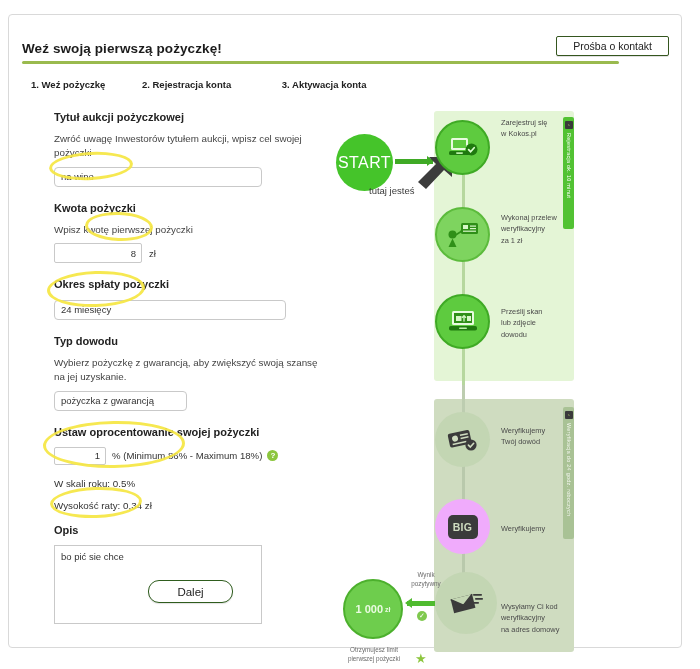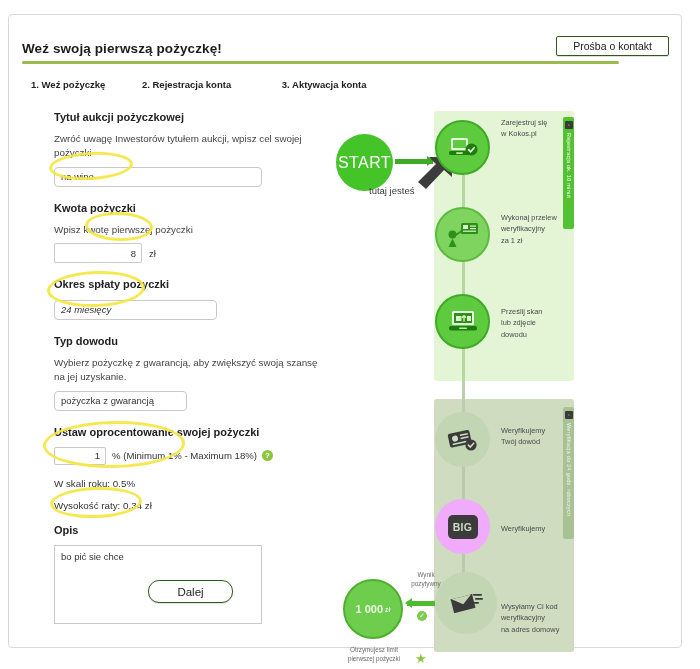--- a/index.html
+++ b/index.html
@@ -45,21 +45,21 @@
   
   .form{position:absolute;left:45px;top:96px;width:270px;}
   .f-label{font-size:11px;font-weight:bold;color:#222;margin:0 0 9px 0;}
   .f-hint{font-size:9.8px;color:#444;margin:0 0 6px 0;line-height:1.45;}
   .f-input{
     box-sizing:border-box;width:208px;height:20px;
     border:1px solid #c9c9c9;border-radius:4px;background:#fff;
     font-size:9.5px;color:#333;padding:0 6px;line-height:18px;
     font-family:"Liberation Sans", sans-serif;
   }
-  .f-input.wide{width:163px;font-style:italic;}
+  .f-input.wide{width:232px;}
   .f-input.mid{width:133px;}
   .gap-a{height:15px;}
   .gap-b{height:13px;}
 
   .amount-row{display:flex;align-items:center;}
   .amount-input{
     box-sizing:border-box;width:88px;height:20px;
     border:1px solid #c9c9c9;border-radius:2px;background:#fff;
     font-size:9.5px;color:#333;text-align:right;padding:0 5px;line-height:18px;
     font-family:"Liberation Sans", sans-serif;
@@ -227,21 +227,21 @@
 
       <div class="gap-a"></div>
       <div class="f-label">Typ dowodu</div>
       <div class="f-hint">Wybierz pożyczkę z gwarancją, aby zwiększyć swoją szansę na jej uzyskanie.</div>
       <input class="f-input mid" value="pożyczka z gwarancją" style="">
 
       <div class="gap-a"></div>
       <div class="f-label">Ustaw oprocentowanie swojej pożyczki</div>
       <div class="rate-row">
         <input class="rate-input" value="1" style="">
-        <span class="rate-text">% (Minimum 1% - Maximum 18%)</span>
+        <span class="rate-text">% (Minimum 86% - Maximum 18%)</span>
         <span class="help-icon">?</span>
       </div>
       <div style="height:13px"></div>
       <div class="calc-line">W skali roku: 0.5%</div>
       <div style="height:11px"></div>
       <div class="calc-line">Wysokość raty: 0,34 zł</div>
 
       <div class="gap-b"></div>
       <div class="f-label">Opis</div>
       <textarea class="desc-area" style="">bo pić sie chce</textarea>

